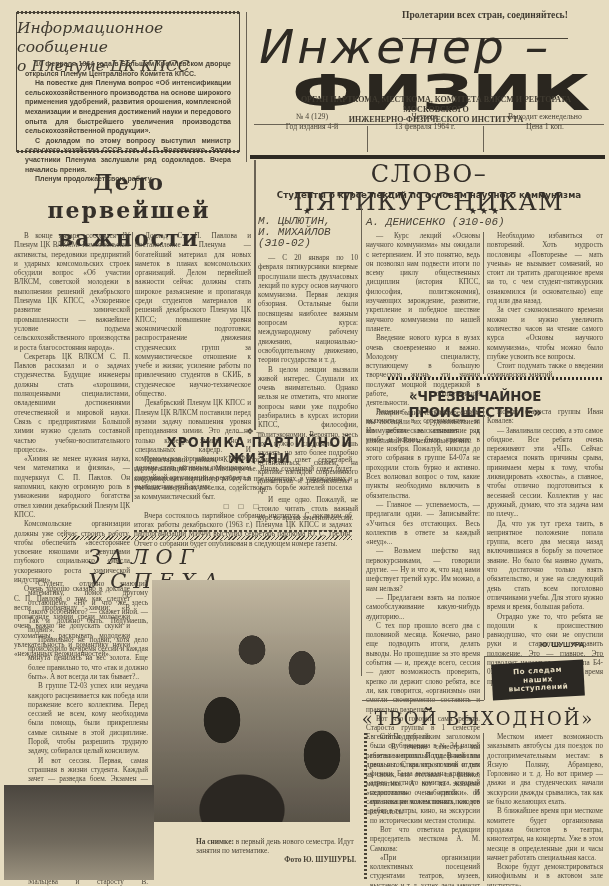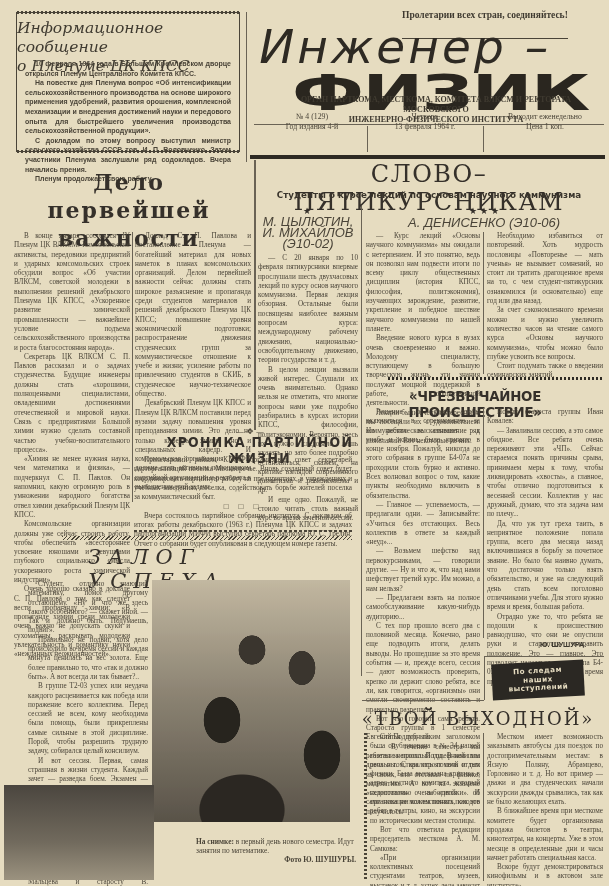--- a/index.html
+++ b/index.html
@@ -26,21 +26,21 @@
   #logo-bottom { left:292px; top:64px; font-family:"DejaVu Sans", sans-serif; font-weight:bold; font-size:50px; letter-spacing:-1px; color:#2a261f; transform:scaleX(1.45); transform-origin:left; }
   #organ { left:276px; top:95px; width:320px; text-align:center; font-family:"Liberation Serif", serif; font-weight:bold; font-size:8px; line-height:10px; color:#3f3a30; }
   .infocell { position:absolute; top:112px; text-align:center; font-family:"Liberation Serif", serif; font-size:7.8px; line-height:9.6px; color:#4a4438; }
   #mast-rule { left:250px; top:155px; width:355px; height:4px; background:#2e2a23; }
 
   
   .head-big { font-family:"DejaVu Serif", serif; color:#35302a; text-align:center; }
   #delo-title { left:14px; top:168px; width:230px; font-size:22px; line-height:28px; letter-spacing:2px;font-weight:bold; }
   #slovo-title { left:250px; top:160px; width:358px; font-size:24px; letter-spacing:1.5px; }
   #slovo-sub { left:250px; top:189px; width:358px; font-family:"DejaVu Sans", sans-serif; font-weight:bold; font-size:9.2px; transform:scaleX(0.95); }
-  .author { font-family:Liberation Sans, sans-serif; font-style:italic; font-size:13px; line-height:11px; text-align:center; color:#4a4438; }
+  .author { font-family:Liberation Mono, monospace; font-style:italic; font-size:11px; line-height:11px; text-align:left; color:#4a4438; }
   .stars { font-size:9px; color:#35302a; text-align:center; }
 
   #chp-title { left:344px; top:388px; width:262px; font-family:"DejaVu Sans", sans-serif; font-weight:bold; font-size:14.5px; letter-spacing:-0.3px; text-align:center; transform:scaleX(0.92); color:#35302a; }
   #chron-title { left:140px; top:434px; width:240px; font-family:"DejaVu Sans", sans-serif; font-weight:bold; font-size:14.5px; letter-spacing:1.5px; text-align:center; transform:scaleX(0.86); color:#35302a; }
   #zalog-title { left:88px; top:545px; width:260px; font-family:"DejaVu Serif", serif; font-style:italic; font-size:21px; letter-spacing:7px; color:#35302a; }
   #tvoi-title { left:358px; top:708px; width:240px; font-family:"DejaVu Serif", serif; font-size:18px; letter-spacing:2px; text-align:center; color:#35302a; }
 
   .dotline { position:absolute; height:3px; background:repeating-linear-gradient(90deg,#2e2a23 0 2px,transparent 2px 4px); }
   .zigzag { position:absolute; height:4px; background:repeating-linear-gradient(135deg,#4a4438 0 1px,transparent 1px 3px); }
   .squares { text-align:center; font-size:8px; color:#4a4438; letter-spacing:4px; }

